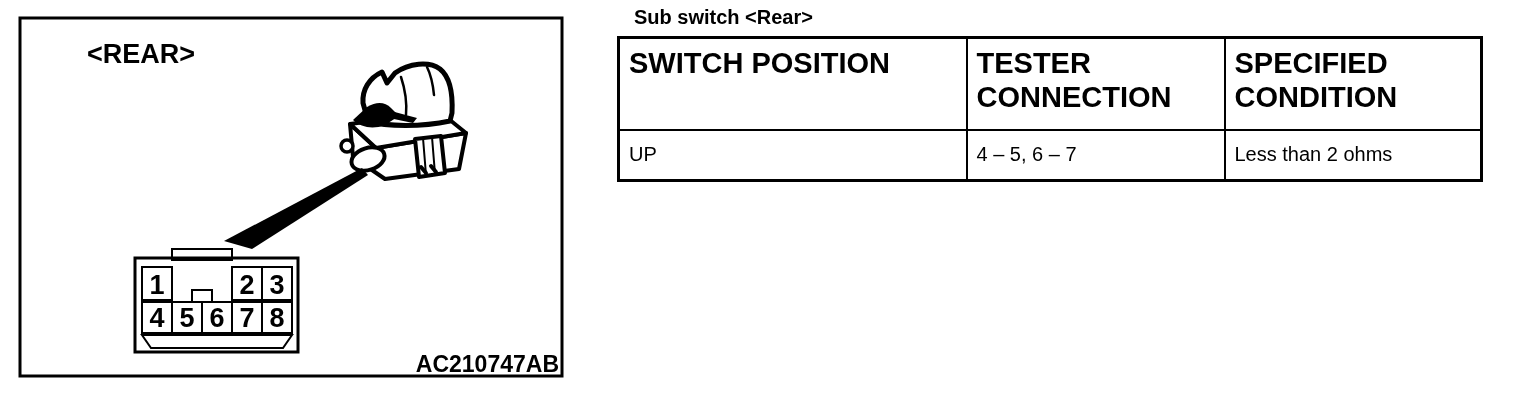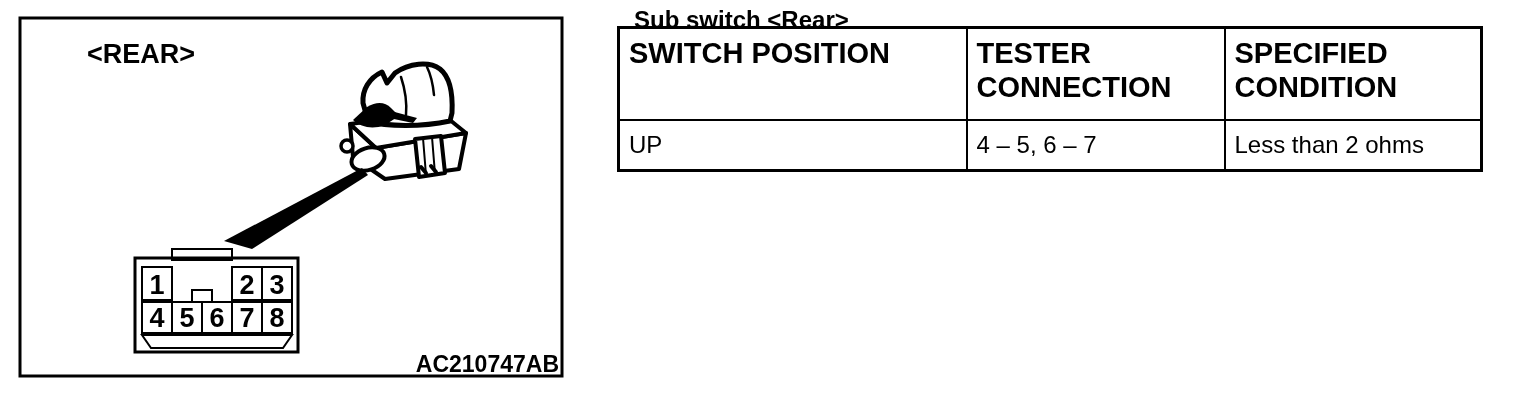--- a/index.html
+++ b/index.html
@@ -28,49 +28,49 @@
   .fig-code {
     font-family: "Liberation Sans", sans-serif;
     font-weight: bold;
     font-size: 23px;
     text-anchor: end;
   }
   .spec-title {
     position: absolute;
     left: 634px;
     top: 6px;
-    font-size: 24px;
+    font-size: 20px;
     font-weight: bold;
     white-space: nowrap;
   }
   .spec-table {
     position: absolute;
     left: 617px;
-    top: 26px;
+    top: 36px;
     width: 863px;
     border-collapse: collapse;
     table-layout: fixed;
     border: 3px solid #000;
   }
   .spec-table th, .spec-table td {
     border: 2px solid #000;
     text-align: left;
   }
   .spec-table th {
     height: 92px;
     vertical-align: top;
     font-weight: bold;
     font-size: 29px;
     line-height: 34px;
     padding: 7px 4px 0 9px;
   }
   .spec-table td {
     height: 51px;
     vertical-align: middle;
-    font-size: 24px;
+    font-size: 20px;
     padding-left: 9px;
     white-space: nowrap;
   }
 </style>
 </head>
 <body>
 
 <div class="page">
 
   <svg class="figure-svg" width="600" height="404" viewBox="0 0 600 404">

